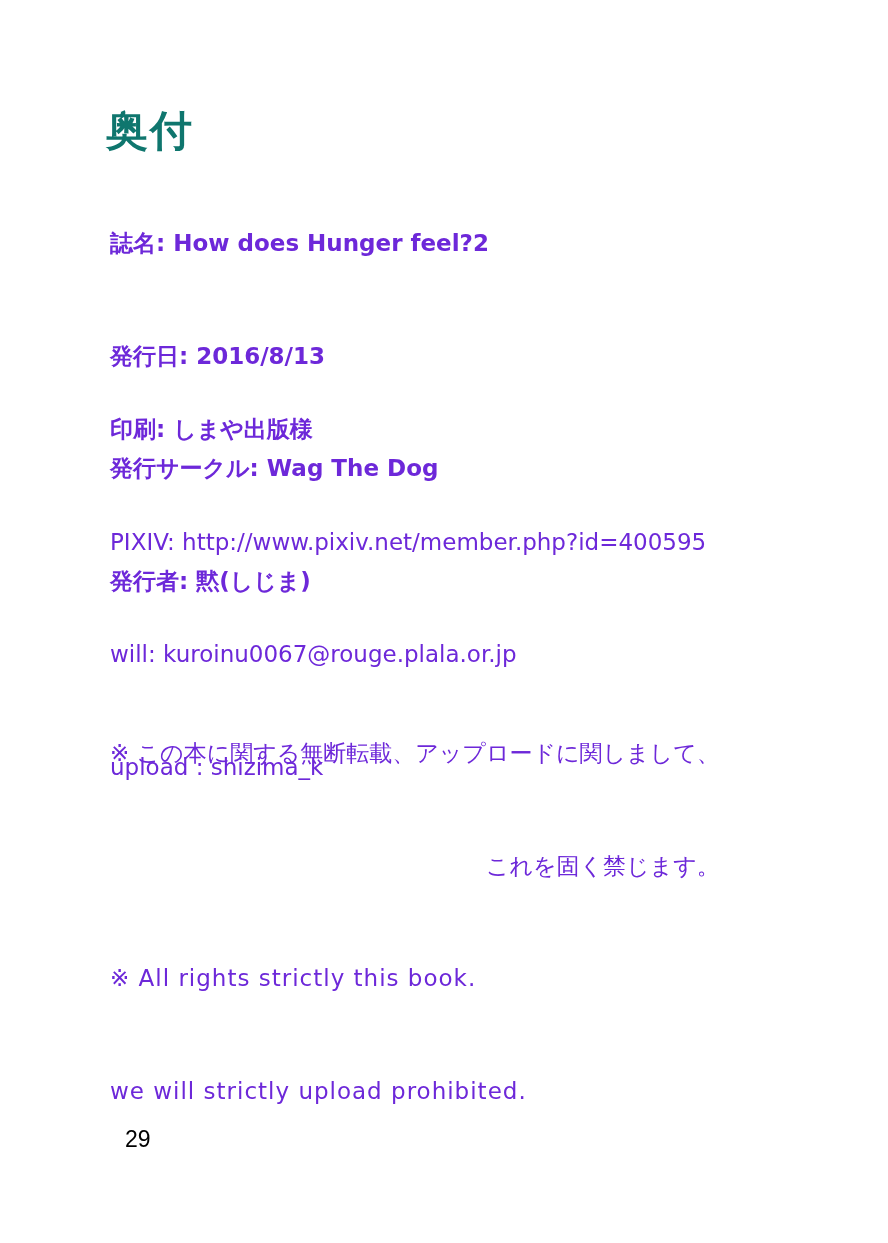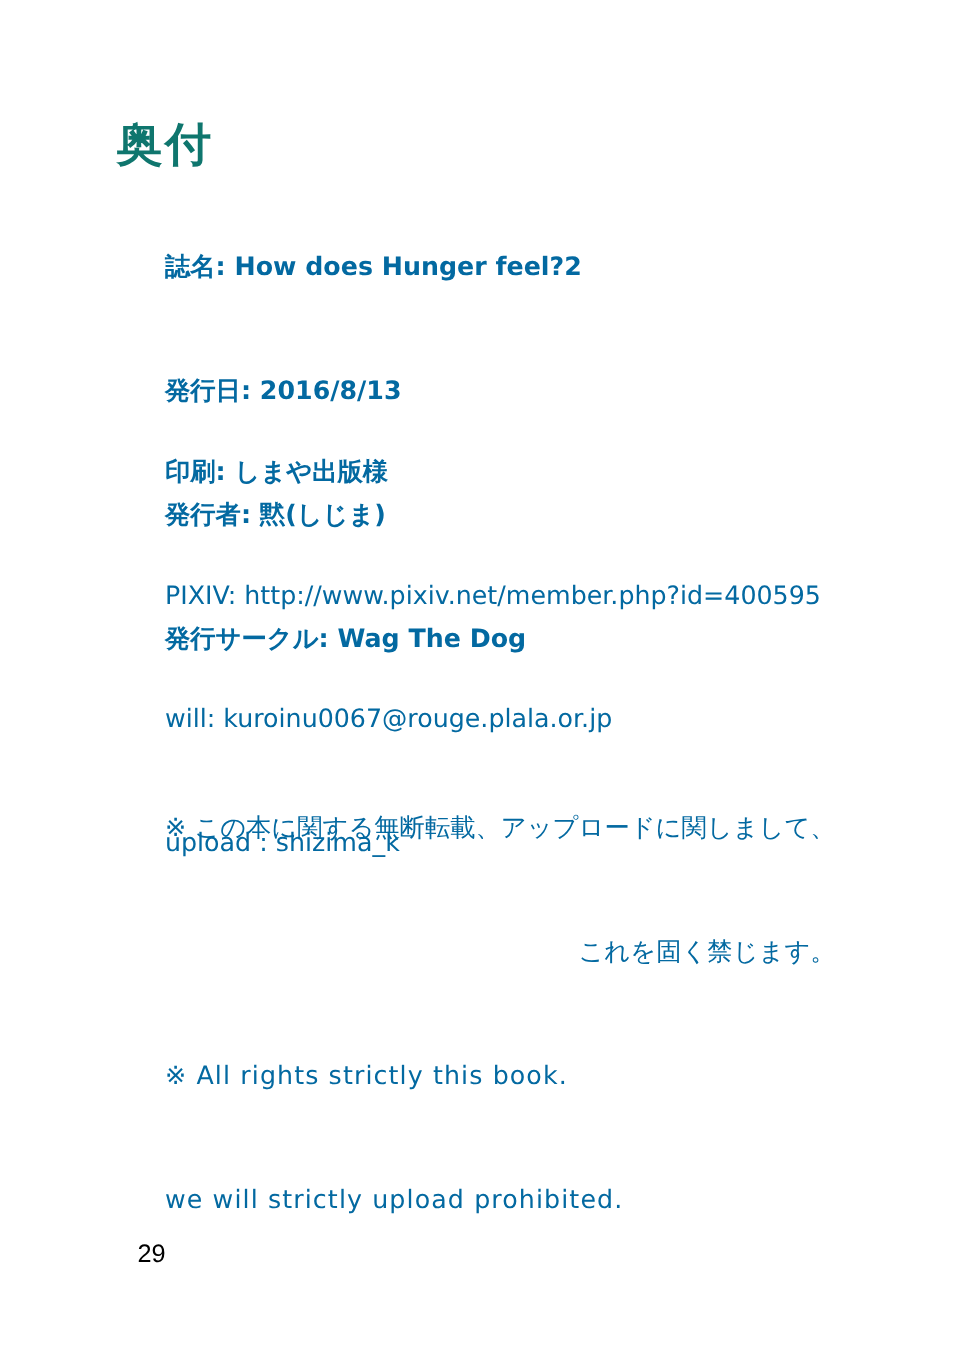--- a/index.html
+++ b/index.html
@@ -25,22 +25,21 @@
     letter-spacing: 2px;
     color: #0f766e;
     line-height: 1.1;
   }
   .text-block {
     position: absolute;
     left: 110px;
     font-size: 23px;
     line-height: 37.5px;
     white-space: pre;
-    color: #0369a1;
-    margin-left: 40px;
+    color: #6d28d9;
   }
   .block-publication { top: 150px; }
   .block-contact     { top: 336px; }
   .block-notice      { top: 660px; }
 
   
   .block-publication .line { font-weight: 700; }
   .block-contact .line:nth-child(1) { font-weight: 700; }
   .block-contact .line:nth-child(n+2) { font-weight: 400; }
   .block-notice .line:nth-child(-n+2) { font-weight: 400; text-align: right; }
@@ -59,22 +58,22 @@
 </head>
 <body>
 
 <div class="page">
 
   <h1 class="page-title">奥付</h1>
 
   <div class="text-block block-publication">
     <div class="line">誌名: How does Hunger feel?2</div>
     <div class="line">発行日: 2016/8/13</div>
+    <div class="line">発行サークル: Wag The Dog</div>
     <div class="line">発行者: 黙(しじま)</div>
-    <div class="line">発行サークル: Wag The Dog</div>
   </div>
 
   <div class="text-block block-contact">
     <div class="line">印刷: しまや出版様</div>
     <div class="line">PIXIV: http://www.pixiv.net/member.php?id=400595</div>
     <div class="line">will: kuroinu0067@rouge.plala.or.jp</div>
     <div class="line">upload : shizima_k</div>
   </div>
 
   <div class="text-block block-notice">

